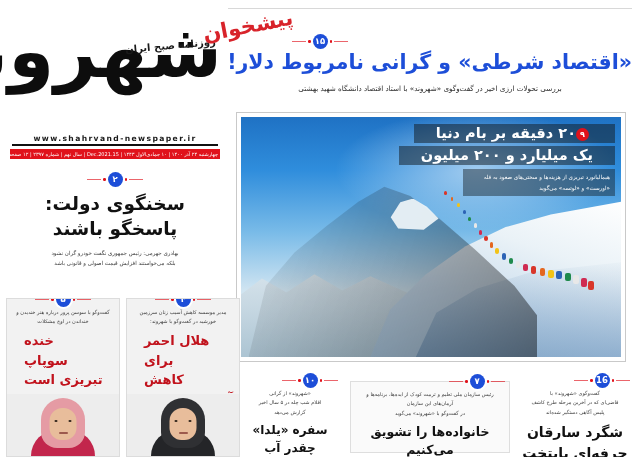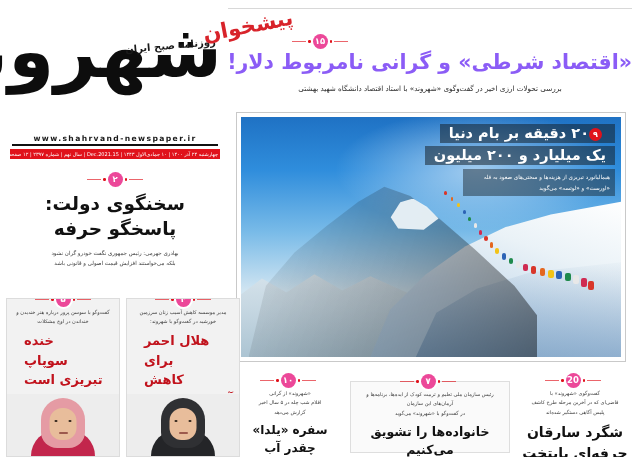--- a/index.html
+++ b/index.html
@@ -18,21 +18,21 @@
     background: #ffffff;
     overflow: hidden;
     direction: rtl;
   }
 
   
   .badge {
     width: 15px;
     height: 15px;
     border-radius: 50%;
-    background: #ec4899;
+    background: #1d4ed8;
     color: #ffffff;
     font-size: 8.5px;
     font-weight: bold;
     display: flex;
     align-items: center;
     justify-content: center;
     line-height: 1;
     box-shadow: 0 0 0 2px #ffffff;
     position: relative;
     z-index: 3;
@@ -68,21 +68,21 @@
     position: absolute;
     top: 34px; left: 0; right: 0;
     display: flex; justify-content: center;
   }
   #lead-headline {
     position: absolute;
     top: 50px; right: 8px;
     width: 404px;
     font-size: 20.5px;
     font-weight: bold;
-    color: #8b5cf6;
+    color: #1d4ed8;
     text-align: center;
     letter-spacing: -0.3px;
     white-space: nowrap;
     margin-left: 6px;
   }
   #lead-sub {
     position: absolute;
     top: 84px; right: 8px;
     width: 404px;
     font-size: 7.2px;
@@ -248,21 +248,21 @@
     top: 6px; right: 6px;
     width: 152px;
     z-index: 5;
   }
   #photo-caption .cap-line {
     display: inline-block;
     background: rgba(20,28,36,.52);
     color: #ffffff;
     font-weight: bold;
     font-size: 14.5px;
-    padding: 1px 9px 2px;
+    padding: 1px 22px 2px;
     margin-bottom: 2px;
     white-space: nowrap;
   }
   #photo-caption .cap-sub {
     background: rgba(20,28,36,.45);
     color: #ffffff;
     font-size: 5.6px;
     line-height: 1.9;
     padding: 3px 5px;
     margin-top: 2px;
@@ -384,21 +384,21 @@
     height: 82px;
   }
   .bcell {
     position: absolute;
     top: 10px;
     box-sizing: border-box;
   }
   .bcell .bbadge {
     position: absolute;
     top: -8px; left: 0; right: 4px;
-    display: flex; justify-content: center;
+    display: flex; 
   }
   .bcell .bkick {
     font-size: 5.1px;
     line-height: 1.85;
     color: #3c3c3c;
     text-align: center;
     padding-top: 8px;
   }
   .bcell .btitle {
     font-weight: bold;
@@ -499,21 +499,21 @@
       <div class="badge-row">
         <span class="dash"></span>
         <span class="dot"></span>
         <span class="badge">۲</span>
         <span class="dot"></span>
         <span class="dash"></span>
       </div>
     </div>
     <div id="gov-headline">
       <div>سخنگوی دولت:</div>
-      <div>پاسخگو حرفه</div>
+      <div>پاسخگو باشند</div>
     </div>
     <div id="gov-sub">
       <div>بهادری جهرمی: رئیس جمهوری نگفت خودرو گران نشود</div>
       <div>بلکه می‌خواستند افزایش قیمت اصولی و قانونی باشد</div>
     </div>
   </div>
 
   <div id="right-cards">
 
     <div class="rcard">
@@ -577,21 +577,21 @@
 
   </div>
 
   <div id="bottom-row">
 
     <div class="bcell" id="bcell-right">
       <div class="bbadge">
         <div class="badge-row">
           <span class="dash"></span>
           <span class="dot"></span>
-          <span class="badge">20</span>
+          <span class="badge">16</span>
           <span class="dot"></span>
           <span class="dash"></span>
         </div>
       </div>
       <div class="bkick">
         <div>گفت‌وگوی «شهروند» با</div>
         <div>قاضی‌ای که در آخرین مرحله طرح کاشف</div>
         <div>پلیس آگاهی دستگیر شده‌اند</div>
       </div>
       <div class="btitle">

